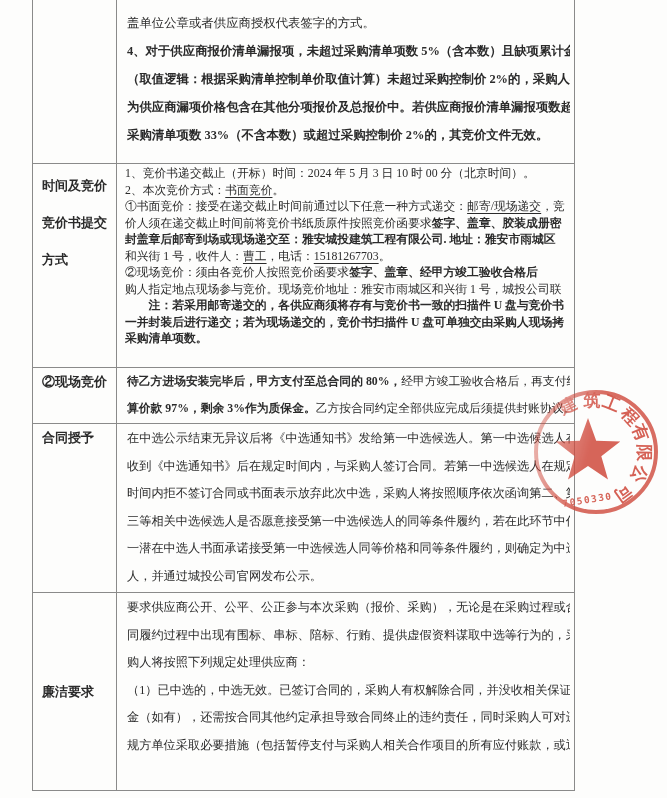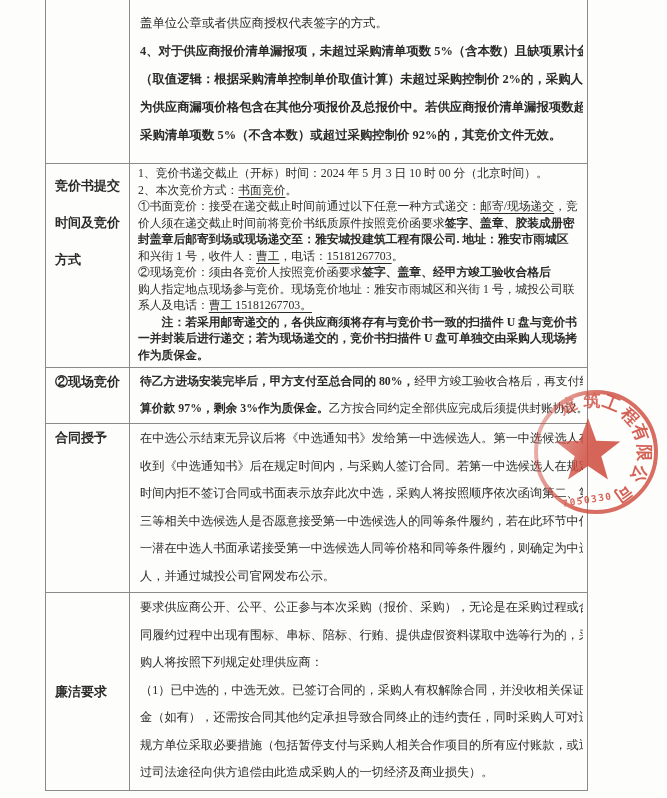--- a/index.html
+++ b/index.html
@@ -6,21 +6,21 @@
   body{
     width:667px;height:798px;position:relative;overflow:hidden;
     background:#fdfdfc;
     font-family:"Liberation Serif","DejaVu Serif",serif;
     color:#2b2b2b;
   }
   .doc{position:absolute;inset:0;}
 
   
   .tbl{
-    position:absolute;left:45px;top:0;width:543px;
+    position:absolute;left:32px;top:0;width:543px;
     border-left:1px solid #8a8a8a;border-right:1px solid #8a8a8a;
     box-sizing:border-box;
   }
   .row{display:flex;border-bottom:1px solid #8a8a8a;box-sizing:border-box;}
   .r0{height:164px}
   .r1{height:204px}
   .r2{height:56px}
   .r3{height:169px}
   .r4{height:198px}
 
@@ -79,42 +79,41 @@
 <div class="doc">
 
   <div class="tbl" id="tbl">
       <div class="row r0">
         <div class="label"></div>
         <div class="content">
           <div class="line"><span class="">盖单位公章或者供应商授权代表签字的方式。</span></div>
           <div class="line"><span class="b ">4、对于供应商报价清单漏报项，未超过采购清单项数 5%（含本数）且缺项累计金额</span></div>
           <div class="line"><span class="b ">（取值逻辑：根据采购清单控制单价取值计算）未超过采购控制价 2%的，采购人视</span></div>
           <div class="line"><span class="b ">为供应商漏项价格包含在其他分项报价及总报价中。若供应商报价清单漏报项数超过</span></div>
-          <div class="line"><span class="b ">采购清单项数 5%（不含本数）或超过采购控制价 92%的，其竞价文件无效。</span></div>
+          <div class="line"><span class="b ">采购清单项数 33%（不含本数）或超过采购控制价 2%的，其竞价文件无效。</span></div>
         </div>
       </div>
       <div class="row r1">
         <div class="label">
+          <div class="lline">时间及竞价</div>
           <div class="lline">竞价书提交</div>
-          <div class="lline">时间及竞价</div>
           <div class="lline">方式</div>
         </div>
         <div class="content">
           <div class="line"><span class="">1、竞价书递交截止（开标）时间：2024 年 5 月 3 日 10 时 00 分（北京时间）。</span></div>
           <div class="line"><span class="">2、本次竞价方式：</span><span class="u">书面竞价</span><span class="">。</span></div>
           <div class="line"><span class="">①书面竞价：接受在递交截止时间前通过以下任意一种方式递交：</span><span class="u">邮寄/现场递交</span><span class="">，竞</span></div>
           <div class="line"><span class="">价人须在递交截止时间前将竞价书纸质原件按照竞价函要求</span><span class="b ">签字、盖章、胶装成册密</span></div>
           <div class="line"><span class="b ">封盖章后邮寄到场或现场递交至：雅安城投建筑工程有限公司. 地址：雅安市雨城区</span></div>
           <div class="line"><span class="">和兴街 1 号，收件人：</span><span class="u">曹工</span><span class="">，电话：</span><span class="u">15181267703</span><span class="">。</span></div>
           <div class="line"><span class="">②现场竞价：须由各竞价人按照竞价函要求</span><span class="b ">签字、盖章、经甲方竣工验收合格后</span></div>
           <div class="line"><span class="">购人指定地点现场参与竞价。现场竞价地址：雅安市雨城区和兴街 1 号，城投公司联</span></div>
-          <div class="line"><span class="">系人及电话：</span><span class="u">曹工 15181267703。</span></div>
           <div class="line"><span class="b ">　　注：若采用邮寄递交的，各供应商须将存有与竞价书一致的扫描件 U 盘与竞价书</span></div>
           <div class="line"><span class="b ">一并封装后进行递交；若为现场递交的，竞价书扫描件 U 盘可单独交由采购人现场拷</span></div>
-          <div class="line"><span class="b ">作为质保金。</span></div>
+          <div class="line"><span class="b ">采购清单项数。</span></div>
         </div>
       </div>
       <div class="row r2">
         <div class="label">
           <div class="lline">②现场竞价</div>
         </div>
         <div class="content">
           <div class="line"><span class="b ">待乙方进场安装完毕后，甲方支付至总合同的 80%，</span><span class="">经甲方竣工验收合格后，再支付结</span></div>
           <div class="line"><span class="b ">算价款 97%，剩余 3%作为质保金。</span><span class="">乙方按合同约定全部供应完成后须提供封账协议。</span></div>
         </div>
@@ -136,21 +135,20 @@
         <div class="label">
           <div class="lline">廉洁要求</div>
         </div>
         <div class="content">
           <div class="line"><span class="">要求供应商公开、公平、公正参与本次采购（报价、采购），无论是在采购过程或合</span></div>
           <div class="line"><span class="">同履约过程中出现有围标、串标、陪标、行贿、提供虚假资料谋取中选等行为的，采</span></div>
           <div class="line"><span class="">购人将按照下列规定处理供应商：</span></div>
           <div class="line"><span class="">（1）已中选的，中选无效。已签订合同的，采购人有权解除合同，并没收相关保证</span></div>
           <div class="line"><span class="">金（如有），还需按合同其他约定承担导致合同终止的违约责任，同时采购人可对违</span></div>
           <div class="line"><span class="">规方单位采取必要措施（包括暂停支付与采购人相关合作项目的所有应付账款，或通</span></div>
-          <div class="line"><span class="">过司法途径向供方追偿由此造成采购人的一切经济及商业损失）。</span></div>
         </div>
       </div>
     </div>
 
   <div class="seal">
     <svg width="145" height="140" viewBox="0 0 145 140">
       <circle class="ring" cx="71" cy="67" r="60"></circle>
       <polygon class="star" points="63,33 71.2,55.7 95.3,56.5 76.3,71.3 83,94.5 63,81 43,94.5 49.7,71.3 30.7,56.5 54.8,55.7"></polygon>
       <g class="arc" id="sealArc" transform="translate(67,67)">
           <text transform="rotate(-27) translate(0,-52)" text-anchor="middle" dominant-baseline="central">建</text>

